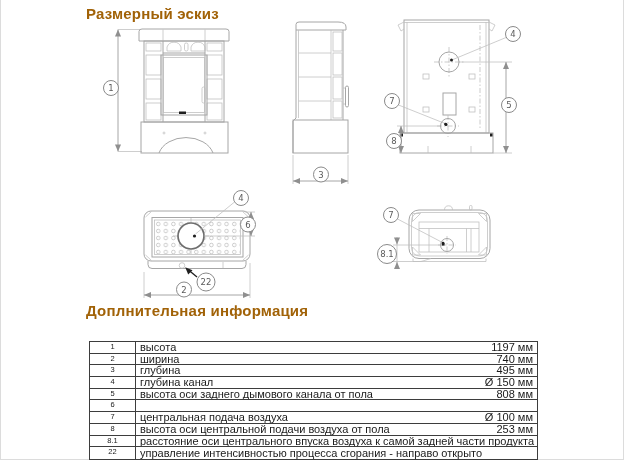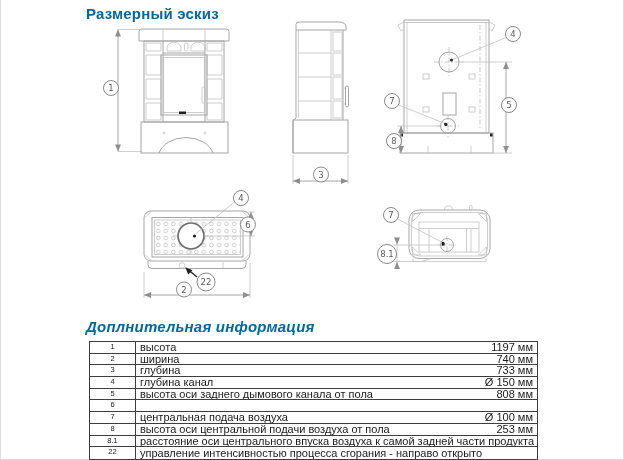--- a/index.html
+++ b/index.html
@@ -1,21 +1,21 @@
 <!DOCTYPE html>
 <html><head>
 <meta charset="utf-8">
 <style>
   html,body{margin:0;padding:0;background:#fff;}
   body{width:624px;height:460px;position:relative;overflow:hidden;
        font-family:"Liberation Sans","DejaVu Sans",sans-serif;color:#1a1a1a;}
   .page{position:absolute;inset:0;border-left:1px solid #dcdcdc;border-right:1px solid #dcdcdc;border-bottom:1px solid #dcdcdc;}
-  .h-title{position:absolute;left:85px;font-size:15px;font-weight:bold;color:#0369a1;letter-spacing:.2px;}
+  .h-title{position:absolute;left:85px;font-size:15px;font-weight:bold;color:#a16207;letter-spacing:.2px;}
   #sketch-title{top:5px;}
-  #info-title{top:318px;font-style:italic;}
+  #info-title{top:302px;}
   svg{position:absolute;left:0;top:0;}
   svg text{font-family:"DejaVu Sans","Liberation Sans",sans-serif;font-size:8.5px;fill:#5a5a5a;}
   .ln{stroke:#a6a6a6;stroke-width:1;fill:none;}
   .lt{stroke:#bdbdbd;stroke-width:.75;fill:none;}
   .lb{stroke:#6e6e6e;stroke-width:1.7;fill:#fff;}
   .dd{stroke:#b9b9b9;stroke-width:.75;fill:none;stroke-dasharray:5 2 1.5 2;}
   .co{fill:#fff;stroke:#8a8a8a;stroke-width:1;}
   .blk{fill:#1f1f1f;stroke:none;}
   
   .info-table{position:absolute;left:88px;top:341px;width:449px;border:1px solid #3d3d3d;box-sizing:border-box;background:#fff;}
@@ -259,21 +259,21 @@
       <div class="cell-num">2</div>
       <div class="cell-desc">
           <span class="desc">ширина</span>
           <span class="val">740 мм</span>
         </div>
     </div>
     <div class="row">
       <div class="cell-num">3</div>
       <div class="cell-desc">
           <span class="desc">глубина</span>
-          <span class="val">733 мм</span>
+          <span class="val">495 мм</span>
         </div>
     </div>
     <div class="row">
       <div class="cell-num">4</div>
       <div class="cell-desc">
           <span class="desc">глубина канал</span>
           <span class="val">Ø 150 мм</span>
         </div>
     </div>
     <div class="row">

